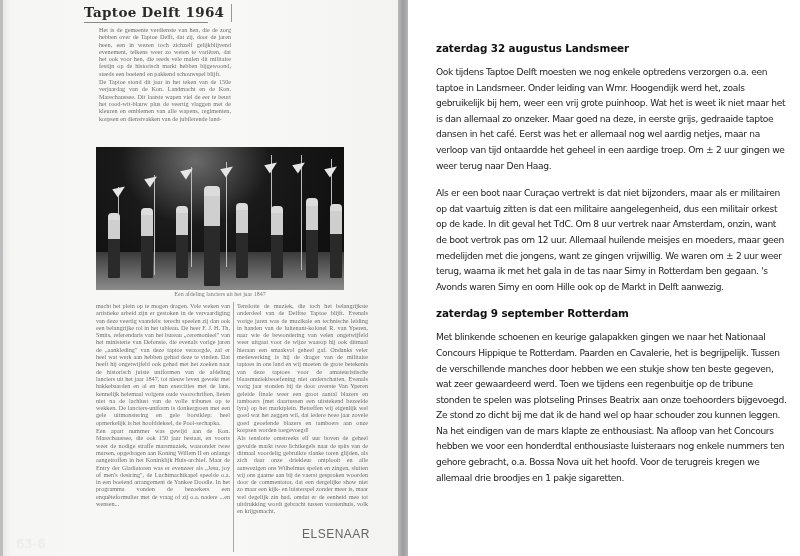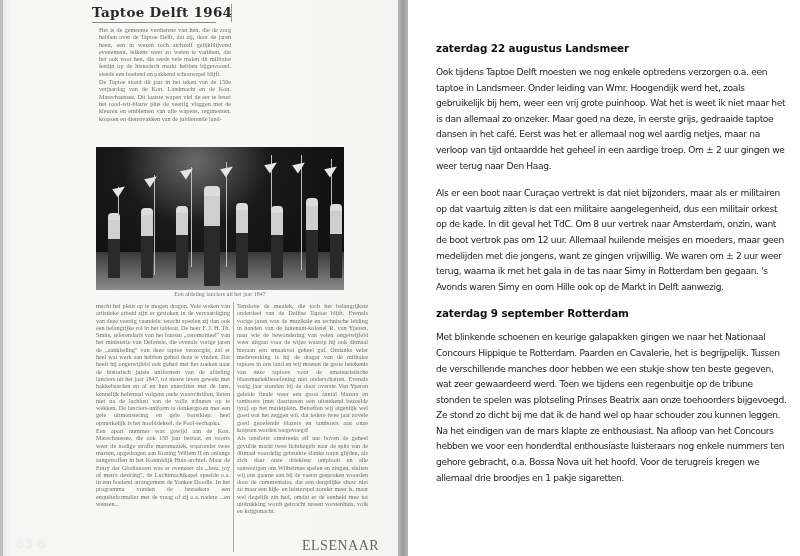--- a/index.html
+++ b/index.html
@@ -27,21 +27,21 @@
     }
     .topbar {
       position: absolute; left: 0; top: 0; width: 800px; height: 2px; background: #d0d0d0;
     }
     .page-num {
       position: absolute; left: 16px; top: 536px;
       color: #f0f0f0; font-size: 13px; font-family: "DejaVu Sans", sans-serif;
       text-shadow: 0 0 1px #dcdcdc;
     }
     .clip-title {
-      position: absolute; left: 92px; top: 4px; width: 124px;
+      position: absolute; left: 84px; top: 4px; width: 124px;
       font-family: "DejaVu Serif", serif; font-weight: bold; font-size: 13.5px;
       color: #2a2a2a; letter-spacing: 0.3px; border-bottom: 1px solid #888;
       padding-bottom: 2px; white-space: nowrap;
     }
     .col {
       position: absolute; font-family: "Liberation Serif", serif;
       font-size: 6.2px; line-height: 7.3px; color: #6d6d6d; text-align: justify;
       overflow: hidden;
     }
     .col p { margin: 0 0 1px 0; }
@@ -67,22 +67,22 @@
       border-left: 12px solid #e6e6e6; border-top: 5px solid transparent; border-bottom: 5px solid transparent;
       transform: rotate(-35deg);
     }
     .caption {
       position: absolute; left: 96px; top: 291px; width: 248px; text-align: center;
       font-family: "Liberation Serif", serif; font-size: 6px; color: #777;
     }
     .col-divider { position: absolute; left: 233px; top: 302px; width: 1px; height: 250px; background: #aaa; }
     .title-rule { position: absolute; left: 231px; top: 4px; width: 1px; height: 18px; background: #999; }
     .signature {
-      position: absolute; left: 302px; top: 538px; font-family: Liberation Serif, serif;
-      font-size: 14px; color: #666; letter-spacing: 0.5px;
+      position: absolute; left: 302px; top: 527px; font-family: Liberation Sans, sans-serif;
+      font-size: 12px; color: #666; letter-spacing: 0.5px;
     }
     
     .rp-content { position: absolute; left: 436px; top: 42px; width: 352px; }
     .section h2 {
       margin: 0 0 11px 0; font-family: "DejaVu Sans", sans-serif; font-weight: bold;
       font-size: 10.4px; color: #111; letter-spacing: -0.1px;
     }
     .section p {
       margin: 8px 0 12px 0; font-family: "DejaVu Sans", sans-serif;
       font-size: 9.1px; line-height: 15.6px; color: #1e1e1e; letter-spacing: -0.35px;
@@ -142,21 +142,21 @@
     <p>Als tenslotte omstreeks elf uur boven de geheel gevulde markt twee lichtkegels naar de spits van de ditmaal voordelig gebruikte slanke toren glijden, als zich daar onze driekleur ontplooit en alle aanwezigen ons Wilhelmus spelen en zingen, sluiten wij ons gaarne aan bij de vaerst gesproken woorden door de commentator, dat een dergelijke show niet zo maar een kijk- en luisterspel zonder meer is, maar wel degelijk zin had, omdat er de eenheid mee tot uitdrukking wordt gebracht tussen vorstenhuis, volk en krijgsmacht.</p>
   </div>
   <div class="signature">ELSENAAR</div>
   <div class="page-num">63-6</div>
 
   <div class="gutter"></div>
 
   <div class="right-page"></div>
   <div class="rp-content">
     <div class="section">
-      <h2>zaterdag 22 augustus Landsmeer</h2>
+      <h2>zaterdag 32 augustus Landsmeer</h2>
       <p>Ook tijdens Taptoe Delft moesten we nog enkele optredens verzorgen o.a. een taptoe in Landsmeer. Onder leiding van Wmr. Hoogendijk werd het, zoals gebruikelijk bij hem, weer een vrij grote puinhoop. Wat het is weet ik niet maar het is dan allemaal zo onzeker. Maar goed na deze, in eerste grijs, gedraaide taptoe dansen in het café. Eerst was het er allemaal nog wel aardig netjes, maar na verloop van tijd ontaardde het geheel in een aardige troep. Om ± 2 uur gingen we weer terug naar Den Haag.</p>
     </div>
     <div class="section">
       <p>Als er een boot naar Curaçao vertrekt is dat niet bijzonders, maar als er militairen op dat vaartuig zitten is dat een militaire aangelegenheid, dus een militair orkest op de kade. In dit geval het TdC. Om 8 uur vertrek naar Amsterdam, onzin, want de boot vertrok pas om 12 uur. Allemaal huilende meisjes en moeders, maar geen medelijden met die jongens, want ze gingen vrijwillig. We waren om ± 2 uur weer terug, waarna ik met het gala in de tas naar Simy in Rotterdam ben gegaan. 's Avonds waren Simy en oom Hille ook op de Markt in Delft aanwezig.</p>
     </div>
     <div class="section">
       <h2>zaterdag 9 september Rotterdam</h2>
       <p>Met blinkende schoenen en keurige galapakken gingen we naar het Nationaal Concours Hippique te Rotterdam. Paarden en Cavalerie, het is begrijpelijk. Tussen de verschillende manches door hebben we een stukje show ten beste gegeven, wat zeer gewaardeerd werd. Toen we tijdens een regenbuitje op de tribune stonden te spelen was plotseling Prinses Beatrix aan onze toehoorders bijgevoegd. Ze stond zo dicht bij me dat ik de hand wel op haar schouder zou kunnen leggen. Na het eindigen van de mars klapte ze enthousiast. Na afloop van het Concours hebben we voor een honderdtal enthousiaste luisteraars nog enkele nummers ten gehore gebracht, o.a. Bossa Nova uit het hoofd. Voor de terugreis kregen we allemaal drie broodjes en 1 pakje sigaretten.</p>
     </div>
   </div>

